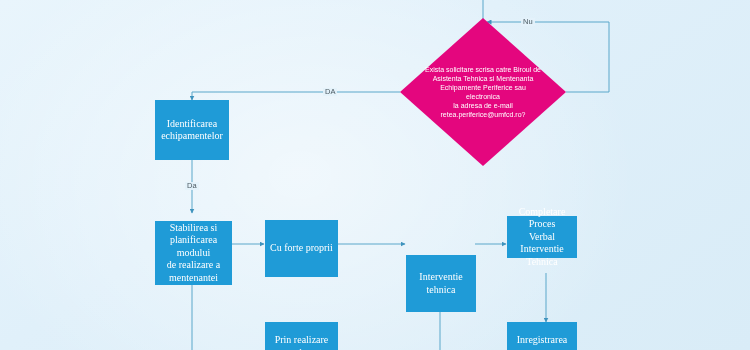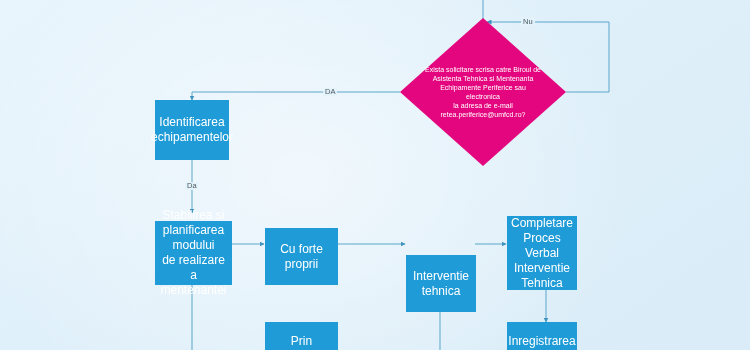--- a/index.html
+++ b/index.html
@@ -29,22 +29,23 @@
     box-sizing: border-box;
     display: flex;
     align-items: center;
     justify-content: center;
     text-align: center;
     color: #ffffff;
     line-height: 1.25;
   }
   .node.process {
     background: #1f9bd7;
-    font-size: 12px;
+    font-size: 10px;
     padding: 0 4px;
+    font-family: Liberation Serif, serif;
   }
   .node.decision {
     background: transparent;
     font-size: 7px;
     line-height: 1.3;
   }
   .diamond-shape {
     position: absolute;
     left: 0;
     top: 0;
@@ -122,29 +123,29 @@
 echipamentelor</span>
   </div>
 
   <div class="node process" style="left:155px; top:213px; width:77px; height:64px;margin-top:8px;">
     <span class="node-text">Stabilirea si
 planificarea modului
 de realizare a
 mentenantei</span>
   </div>
 
-  <div class="node process" style="left:265px; top:228px; width:73px; height:57px;">
+  <div class="node process" style="left:265px; top:220px; width:73px; height:57px;">
     <span class="node-text">Cu forte proprii</span>
   </div>
 
   <div class="node process" style="left:406px; top:216px; width:70px; height:57px;margin-top:39px;">
     <span class="node-text">Interventie tehnica</span>
   </div>
 
-  <div class="node process" style="left:507px; top:216px; width:70px; height:74px;">
+  <div class="node process" style="left:507px; top:216px; width:70px; height:42px;">
     <span class="node-text">Completare Proces
 Verbal Interventie
 Tehnica</span>
   </div>
 
   <div class="node process" style="left:265px; top:322px; width:73px; height:57px; align-items:flex-start; padding-top:12px;">
     <span class="node-text">Prin realizare de</span>
   </div>
 
   <div class="node process" style="left:507px; top:322px; width:70px; height:57px; align-items:flex-start; padding-top:12px;">

